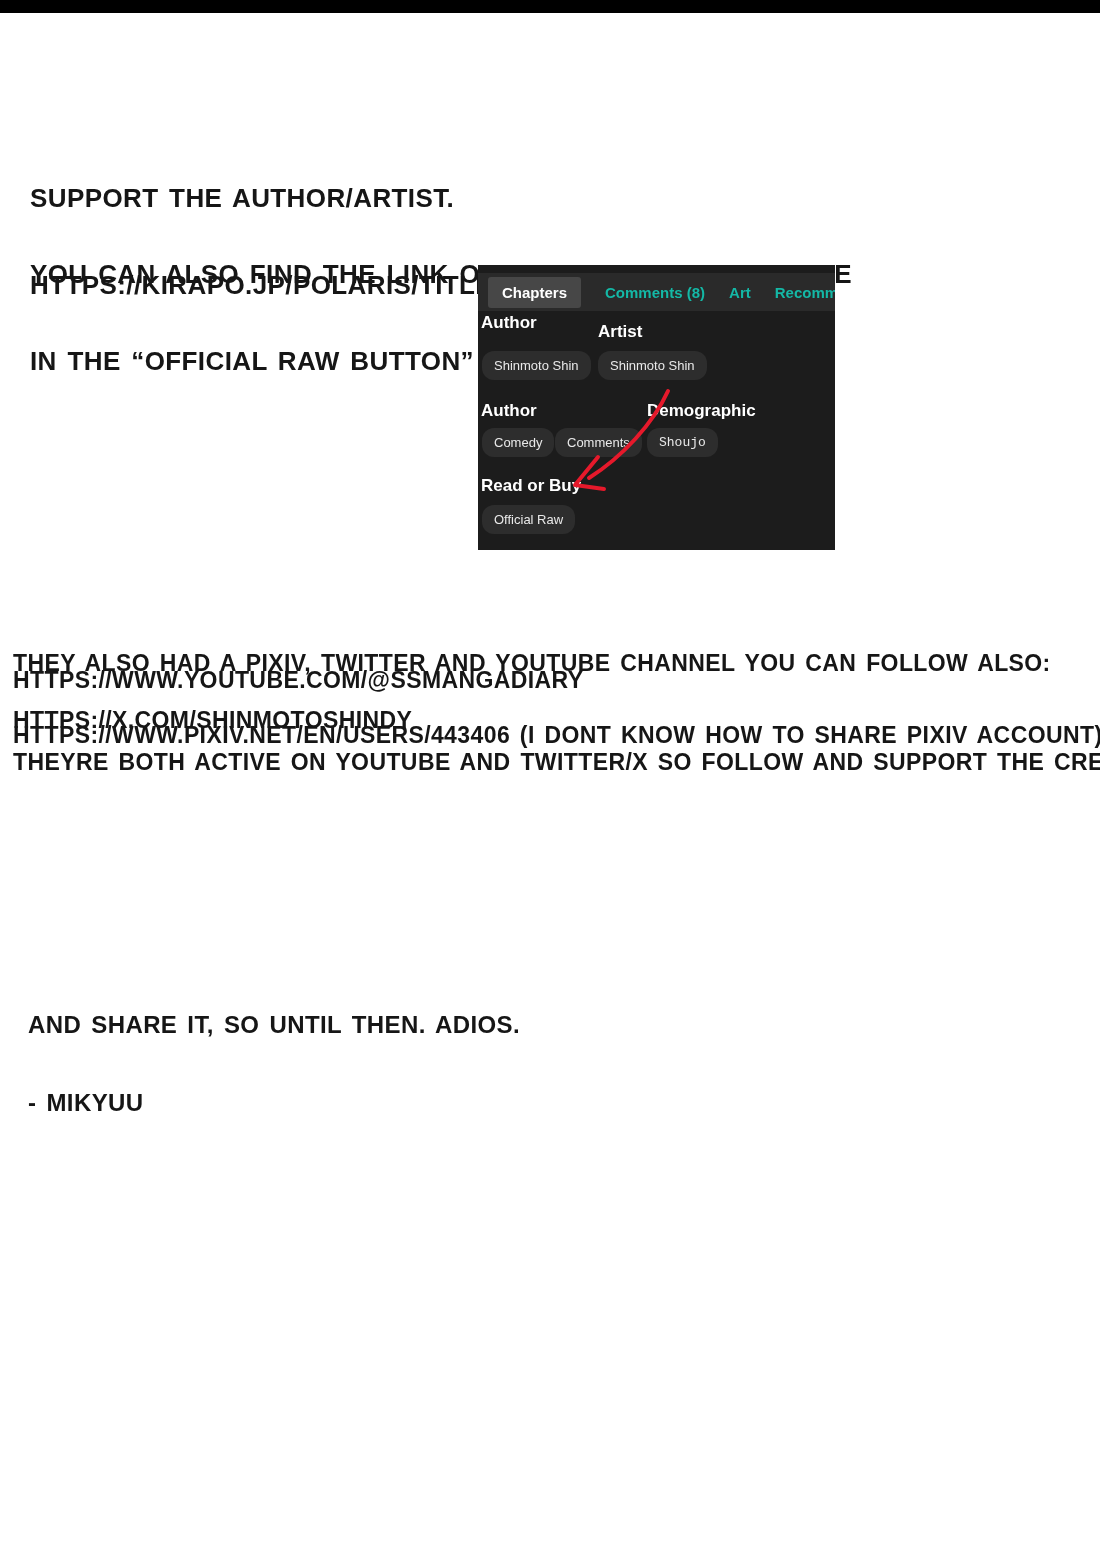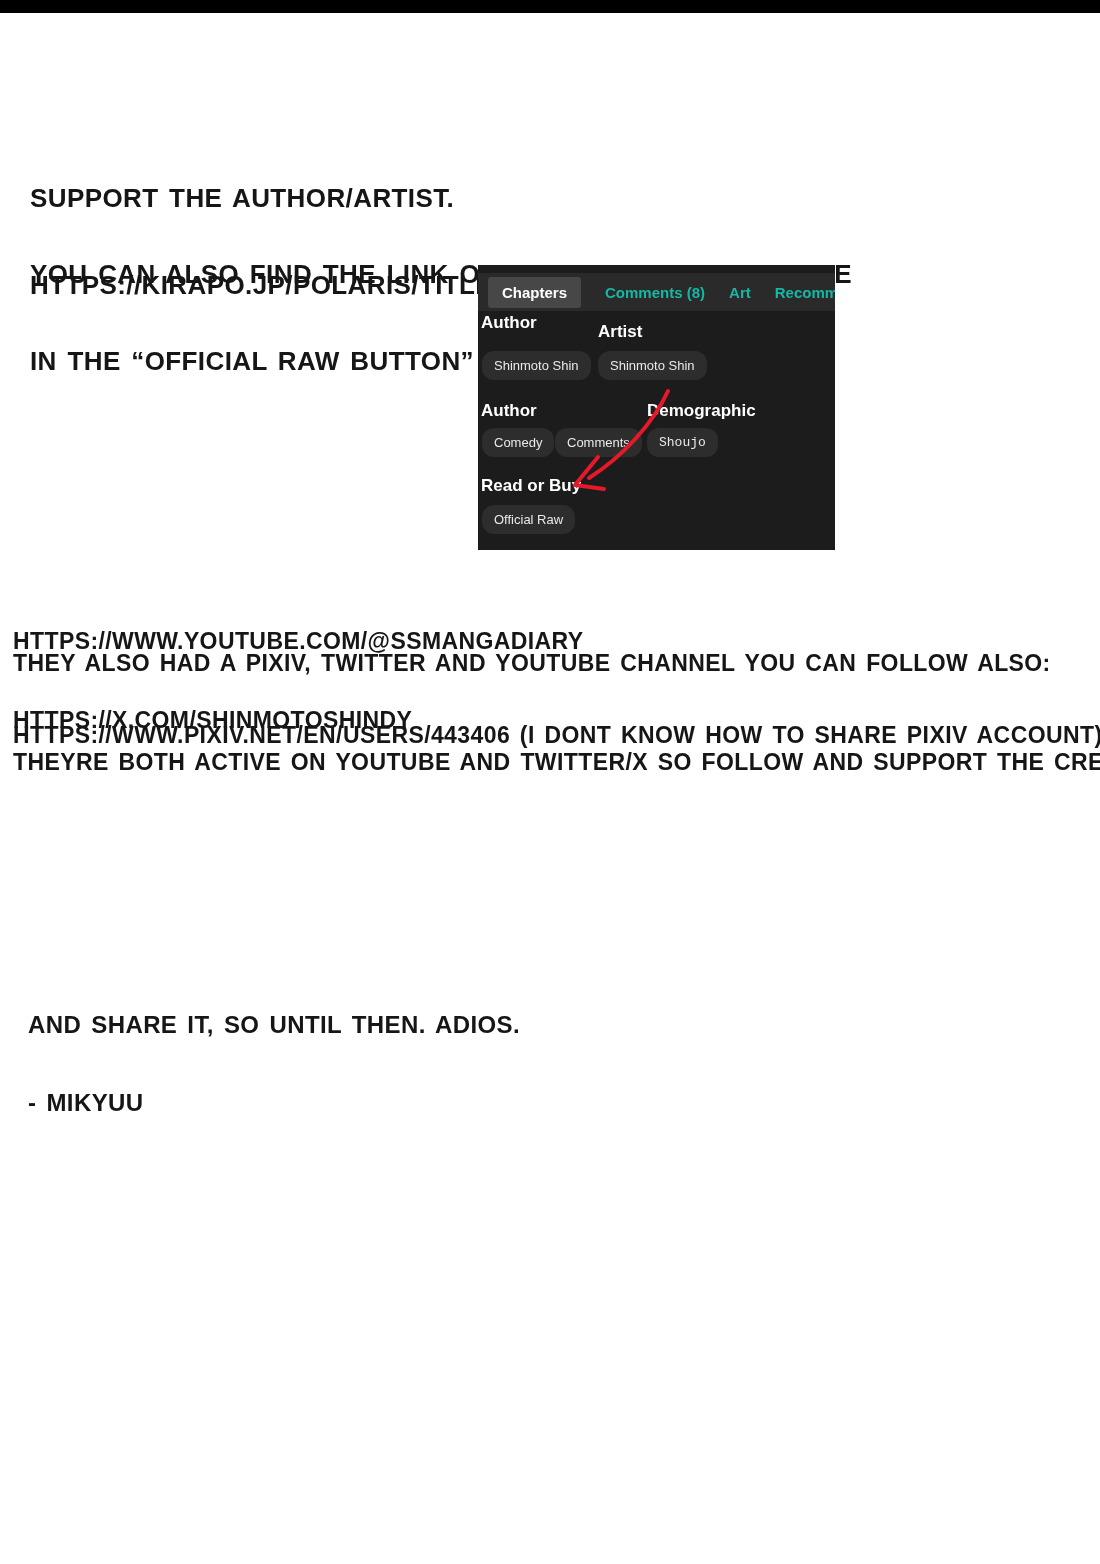--- a/index.html
+++ b/index.html
@@ -25,21 +25,21 @@
     letter-spacing: 0.4px;
     word-spacing: 3px;
     white-space: pre;
   }
   .comic-lg { font-size: 26px; line-height: 29px; }
   .comic-md { font-size: 23px; line-height: 24px; }
 
   .blk-support  { left: 30px; top: 126px; }
   .blk-website  { left: 30px; top: 202px; }
   .blk-socials  { left: 13px; top: 603px; }
-  .blk-youtube  { left: 13px; top: 629px; text-align: right; }
+  .blk-youtube  { left: 13px; top: 668px; text-align: right; }
   .blk-twitter  { left: 13px; top: 708px; }
   .blk-outro    { left: 13px; top: 750px; }
   .blk-closing  { left: 28px; top: 960px; font-size: 24px; line-height: 26px; }
 
   
   .panel {
     position: absolute;
     left: 478px; top: 265px;
     width: 357px; height: 285px;
     background: #1c1c1c;

